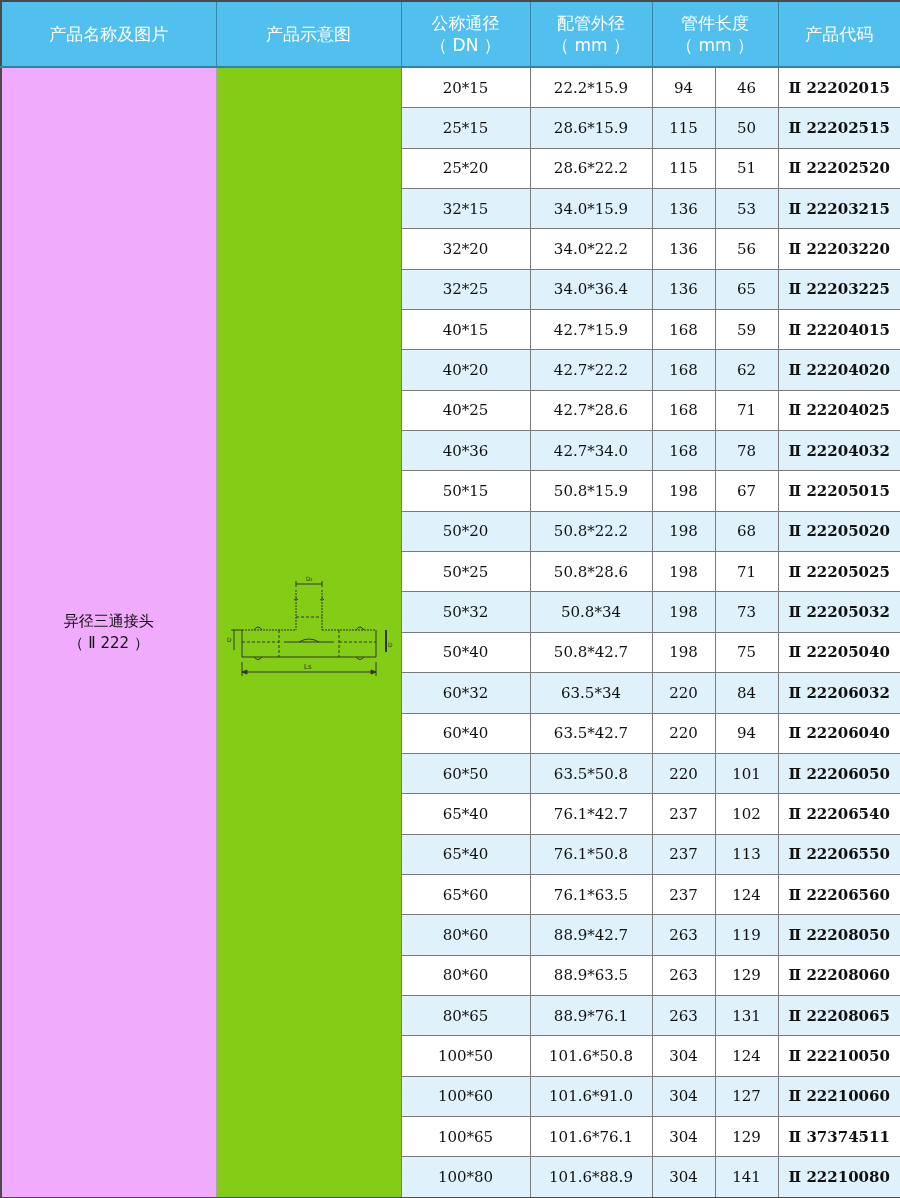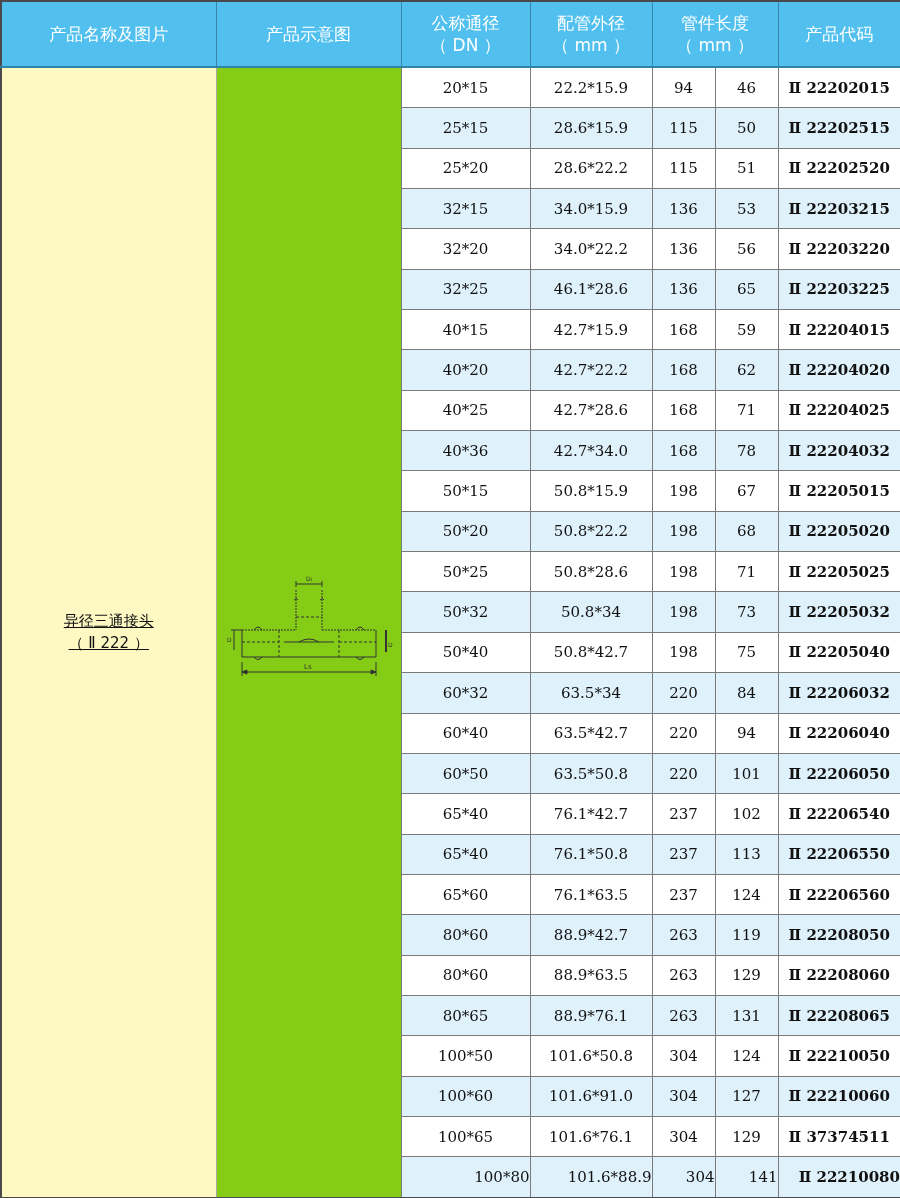--- a/index.html
+++ b/index.html
@@ -13,23 +13,23 @@
     font-weight: normal; font-size: 17px; line-height: 22px; height: 64px;
     border-right: 1px solid #3a86a8; border-bottom: 2px solid #2f84a6;
   }
   .spec-table thead th:last-child { border-right: none; }
   .spec-table tbody td {
     font-size: 15px; color: #111; height: 39.35px;
     border-right: 1px solid #7a7a7a; border-bottom: 1px solid #7a7a7a;
   }
   .spec-table tbody td:last-child { border-right: none; font-weight: bold; }
   .spec-table tbody tr.alt td.data { background: #dff1fb; }
-  .spec-table tbody tr:last-child td { border-bottom: none; text-align: right; }
-  td.name-cell { background: #fef9c3; border-right: 1px solid #a8a8a8 !important;
-    font-family: "DejaVu Sans", sans-serif; font-size: 17px; line-height: 22px; color: #111; text-decoration: underline; }
+  .spec-table tbody tr:last-child td { border-bottom: none; }
+  td.name-cell { background: #f0abfc; border-right: 1px solid #a8a8a8 !important;
+    font-family: "DejaVu Sans", sans-serif; font-size: 17px; line-height: 22px; color: #111; }
   td.diagram-cell { background: #84cc16; border-right: 1px solid #7a7a7a !important; }
   .name-line { display: block; }
   .diagram { display: block; margin: 0 auto; }
 </style>
 </head>
 <body>
 
 <table class="spec-table">
   <colgroup>
     <col style="width:215px">
@@ -131,21 +131,21 @@
       </tr>
       <tr>
         <td class="data">32*20</td>
         <td class="data">34.0*22.2</td>
         <td class="data">136</td>
         <td class="data">56</td>
         <td class="data">Ⅱ 22203220</td>
       </tr>
       <tr class="alt">
         <td class="data">32*25</td>
-        <td class="data">46.1*28.6</td>
+        <td class="data">34.0*36.4</td>
         <td class="data">136</td>
         <td class="data">65</td>
         <td class="data">Ⅱ 22203225</td>
       </tr>
       <tr>
         <td class="data">40*15</td>
         <td class="data">42.7*15.9</td>
         <td class="data">168</td>
         <td class="data">59</td>
         <td class="data">Ⅱ 22204015</td>

